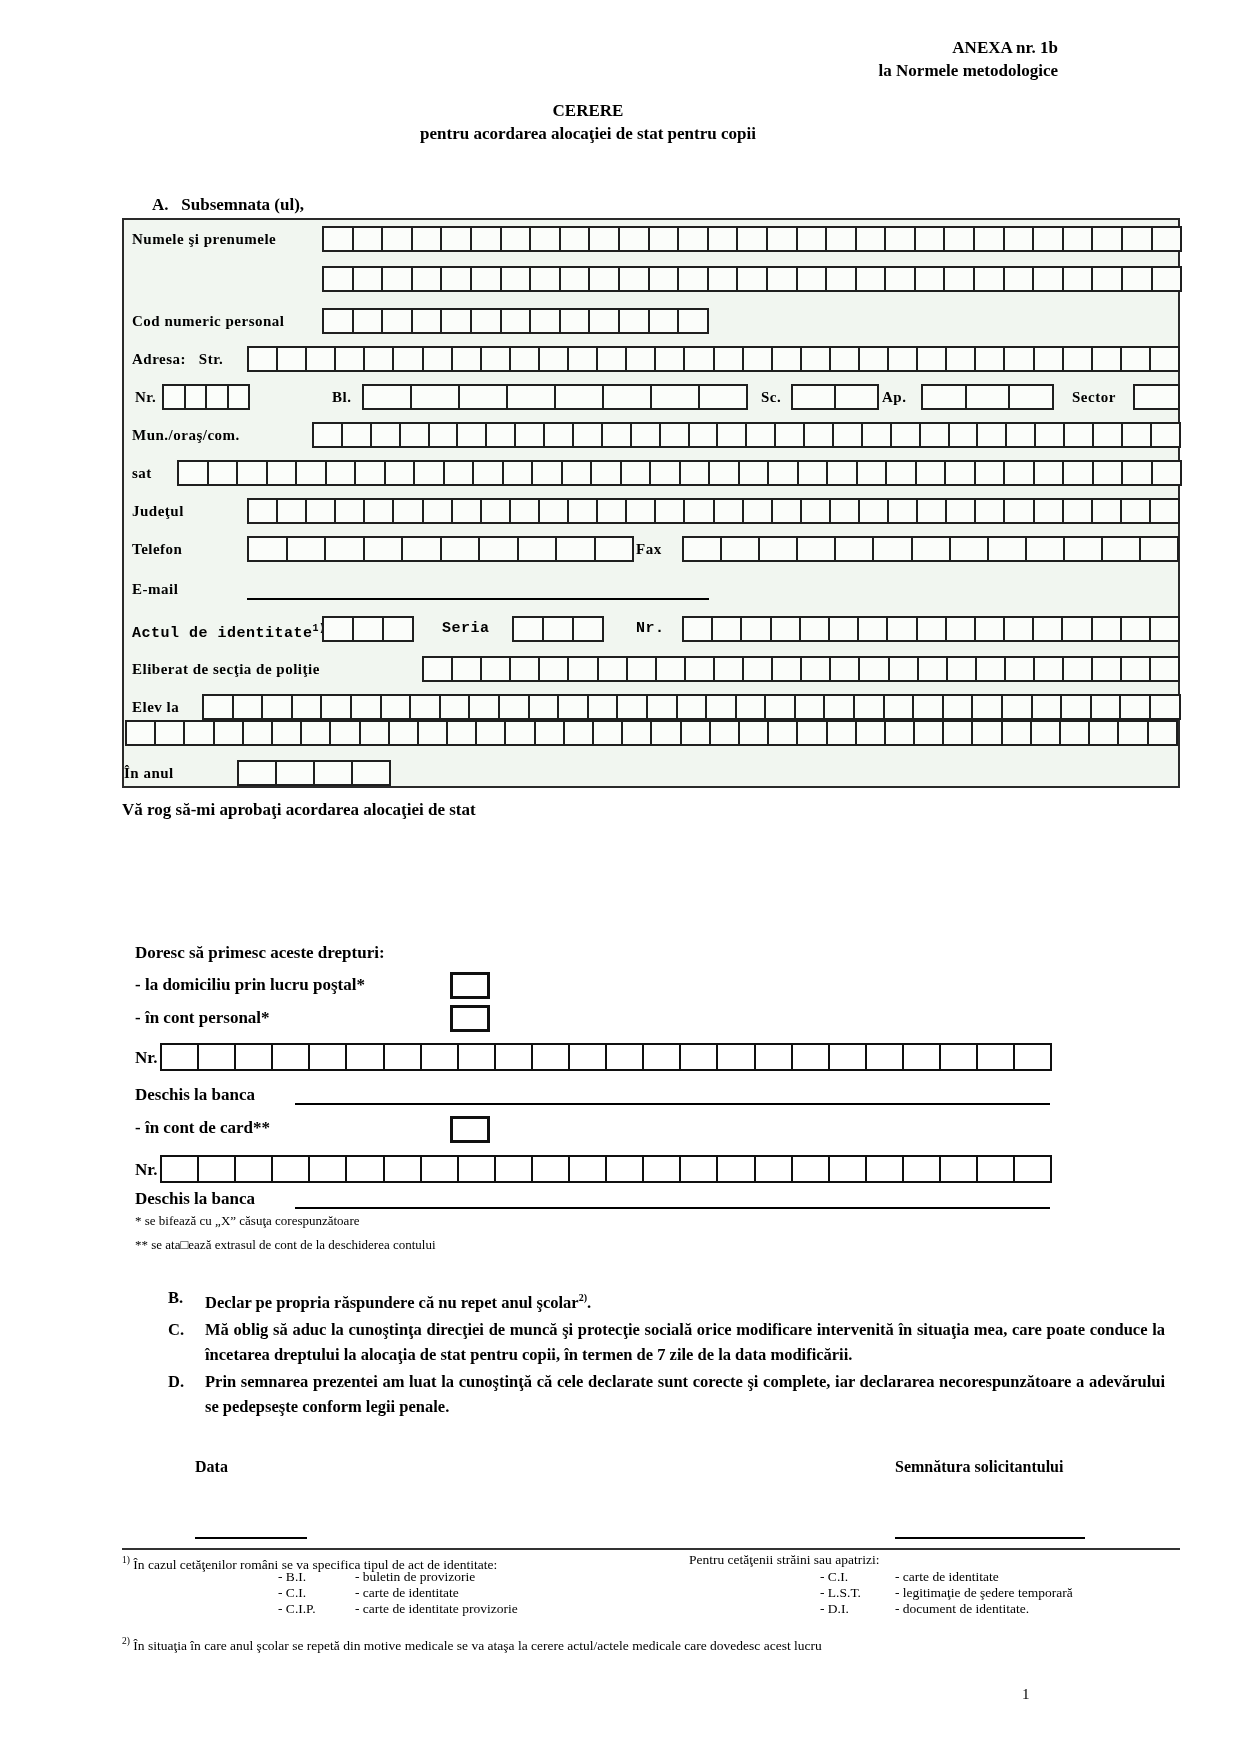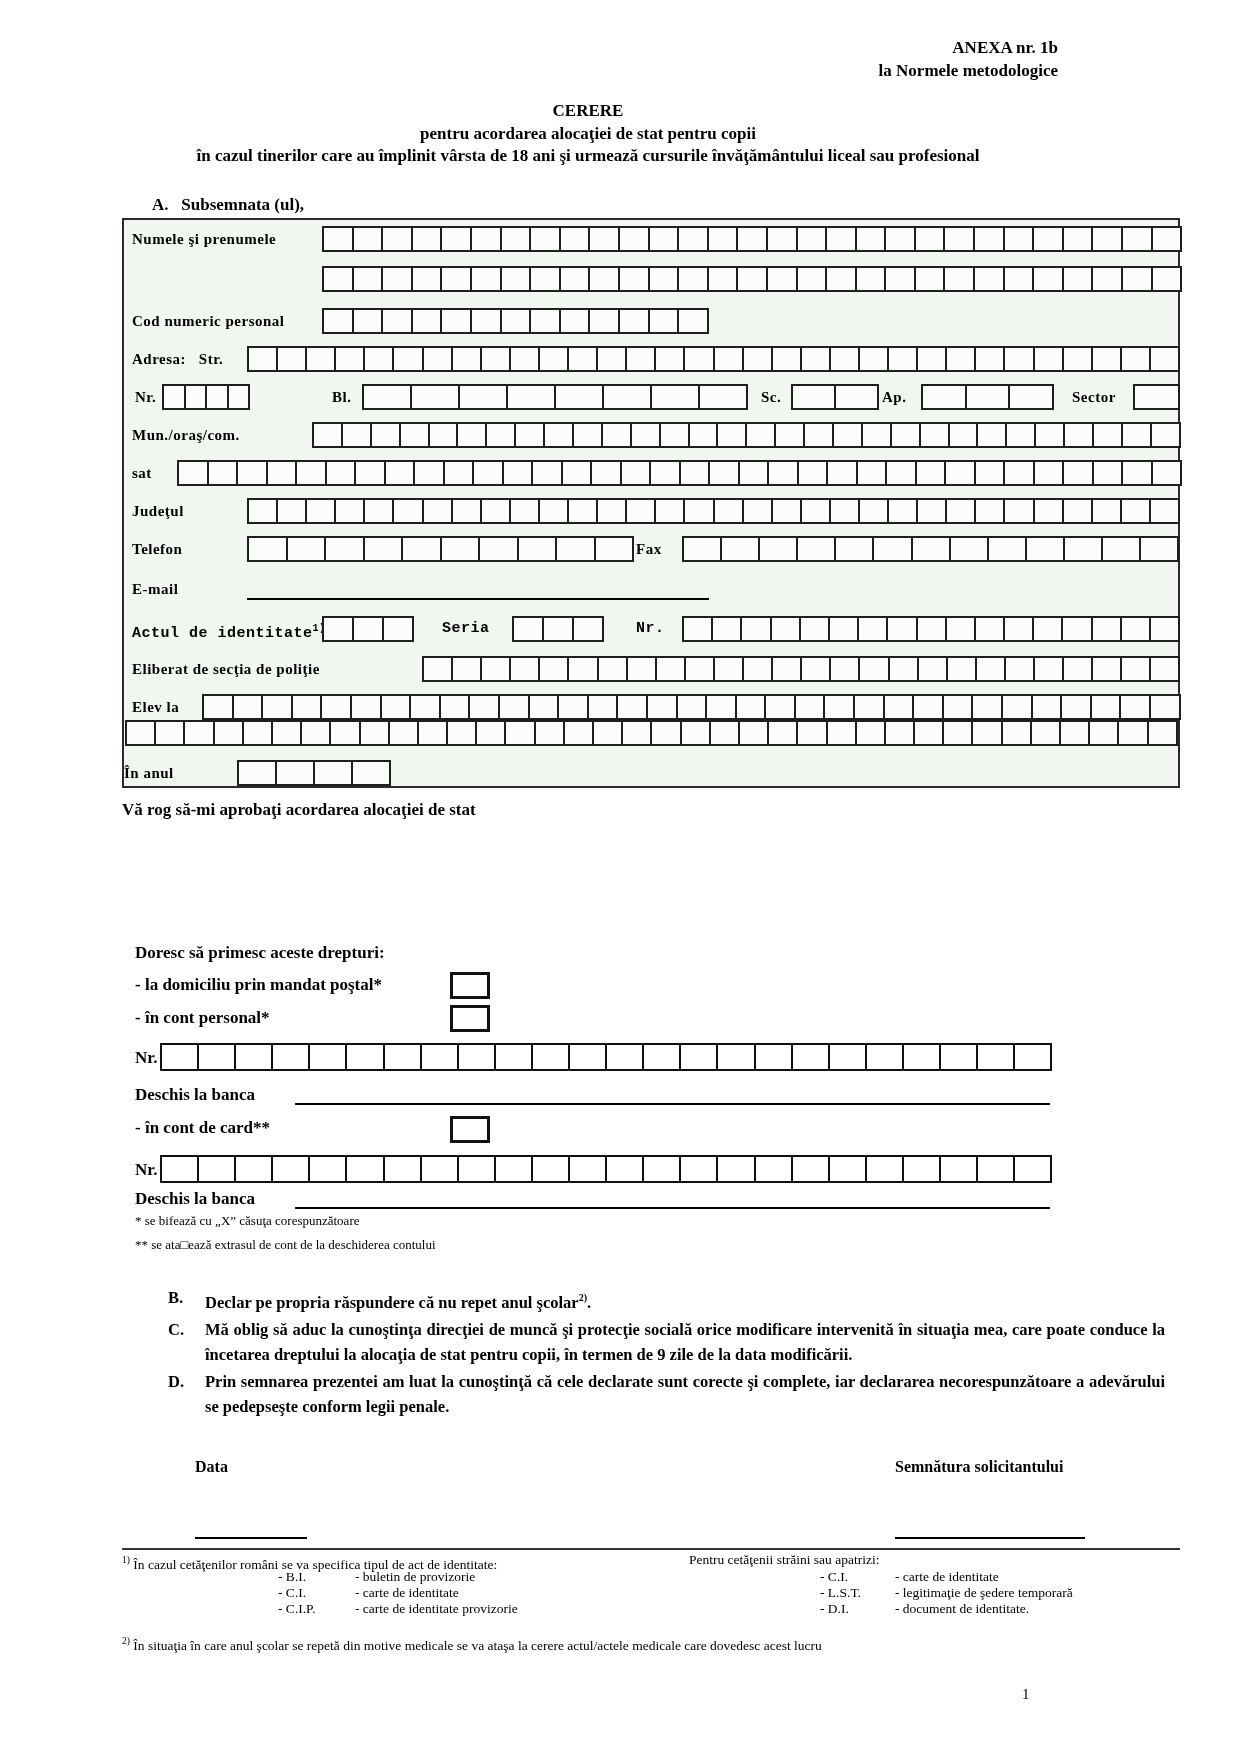--- a/index.html
+++ b/index.html
@@ -47,21 +47,20 @@
 <div class="page">
 
   <div class="abs hdr">
     <div>ANEXA nr. 1b</div>
     <div>la Normele metodologice</div>
   </div>
 
   <div class="abs title">
     <div>CERERE</div>
     <div>pentru acordarea alocaţiei de stat pentru copii</div>
-    <div>în cazul tinerilor care au împlinit vârsta de 18 ani şi urmează cursurile învăţământului liceal sau profesional</div>
   </div>
 
   <div class="abs secA b17">A.&nbsp;&nbsp; Subsemnata (ul),</div>
 
   <div class="abs table" id="form-table">
       <div class="trow" style="top: 6px;">
         <span class="tlabel" style="left: 8px;">Numele şi prenumele</span>
         <div class="strip" style="left: 198px;">
           <div class="cell" style="width: 31.6px;"></div>
           <div class="cell" style="width: 31.6px;"></div>
@@ -514,21 +513,21 @@
           <div class="cell" style="width: 40px;"></div>
           <div class="cell" style="width: 40px;"></div>
         </div>
       </div>
     </div>
 
   <div class="abs b17" style="left:122px;top:799px;">Vă rog să-mi aprobaţi acordarea alocaţiei de stat</div>
 
   <div class="abs b17" style="left:135px;top:942px;">Doresc să primesc aceste drepturi:</div>
 
-  <div class="abs b17" style="left:135px;top:974px;">- la domiciliu prin mandat poştal*</div>
+  <div class="abs b17" style="left:135px;top:974px;">- la domiciliu prin lucru poştal*</div>
   <div class="abs chk" style="left:450px;top:972px;"></div>
 
   <div class="abs b17" style="left:135px;top:1007px;">- în cont personal*</div>
   <div class="abs chk" style="left:450px;top:1005px;"></div>
 
   <div class="abs b17" style="left:135px;top:1044px;line-height:28px;">Nr.</div>
   <div class="abs bstrip" id="nr1-boxes" style="left:160px;top:1043px;">
       <div class="cellb" style="width: 39.1px;"></div>
       <div class="cellb" style="width: 39.1px;"></div>
       <div class="cellb" style="width: 39.1px;"></div>
@@ -590,21 +589,21 @@
     </div>
 
   <div class="abs b17" style="left:135px;top:1188px;">Deschis la banca</div>
   <div class="abs wline" style="left:295px;top:1207px;width:755px;"></div>
 
   <div class="abs fnsmall" style="left:135px;top:1212px;">* se bifează cu „X” căsuţa corespunzătoare</div>
   <div class="abs fnsmall" style="left:135px;top:1236px;">** se ata□ează extrasul de cont de la deschiderea contului</div>
 
   <div class="abs" id="decl">
       <p class="decl"><span class="letter">B.</span><span>Declar pe propria răspundere că nu repet anul şcolar</span><sup>2)</sup><span>.</span></p>
-      <p class="decl"><span class="letter">C.</span><span>Mă oblig să aduc la cunoştinţa direcţiei de muncă şi protecţie socială orice modificare intervenită în situaţia mea, care poate conduce la încetarea dreptului la alocaţia de stat pentru copii, în termen de 9 zile de la data modificării.</span></p>
+      <p class="decl"><span class="letter">C.</span><span>Mă oblig să aduc la cunoştinţa direcţiei de muncă şi protecţie socială orice modificare intervenită în situaţia mea, care poate conduce la încetarea dreptului la alocaţia de stat pentru copii, în termen de 7 zile de la data modificării.</span></p>
       <p class="decl"><span class="letter">D.</span><span>Prin semnarea prezentei am luat la cunoştinţă că cele declarate sunt corecte şi complete, iar declararea necorespunzătoare a adevărului se pedepseşte conform legii penale.</span></p>
     </div>
 
   <div class="abs b17" style="left:195px;top:1456px;font-size:16px;">Data</div>
   <div class="abs b17" style="left:895px;top:1456px;font-size:16px;">Semnătura solicitantului</div>
   <div class="abs sigline" style="left:195px;top:1537px;width:112px;"></div>
   <div class="abs sigline" style="left:895px;top:1537px;width:190px;"></div>
 
   <div class="abs divider"></div>
 

